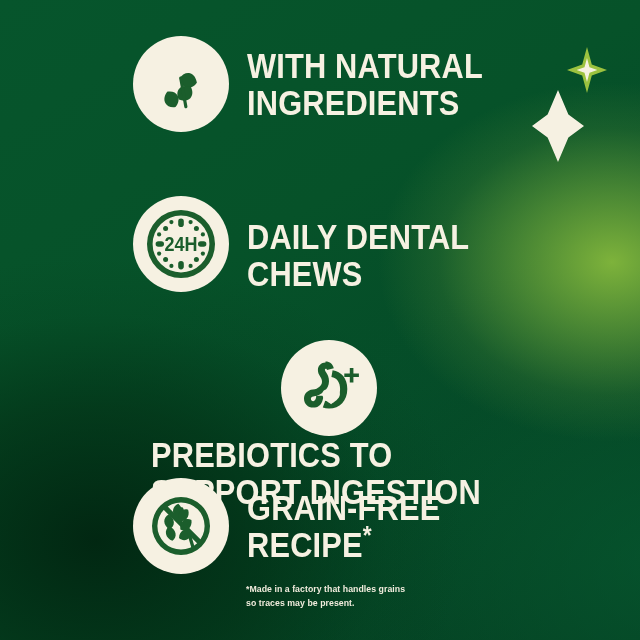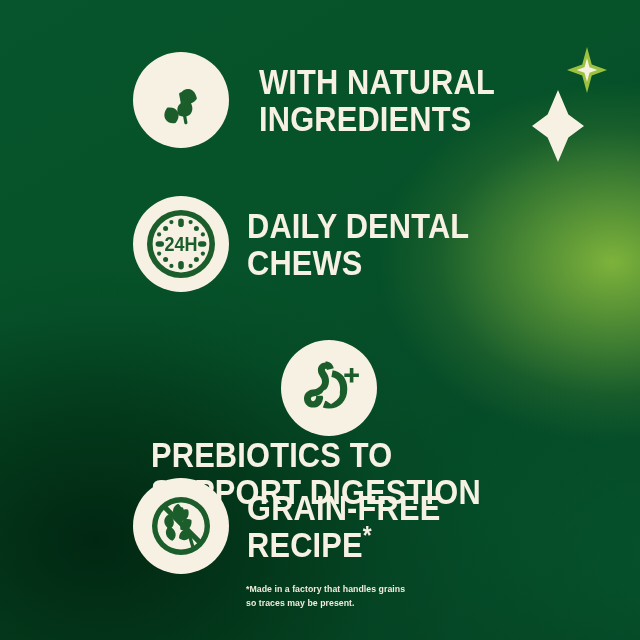--- a/index.html
+++ b/index.html
@@ -65,22 +65,22 @@
     left: 0;
     top: 0;
     width: 640px;
   }
   .feature-row {
     position: absolute;
     display: flex;
     align-items: center;
     left: 133px;
   }
-  .feature-row[data-index="0"] { top: 52px; gap: 12px; }
-  .feature-row[data-index="1"] { top: 196px; }
+  .feature-row[data-index="0"] { top: 36px; }
+  .feature-row[data-index="1"] { top: 196px; align-items: flex-end; }
   .feature-row[data-index="2"] { top: 340px; flex-direction: column; }
   .feature-row[data-index="3"] { top: 478px; justify-content: flex-end; }
 
   .icon-badge {
     width: 96px;
     height: 96px;
     border-radius: 50%;
     background: #f6f1e2;
     flex: 0 0 96px;
     display: flex;

